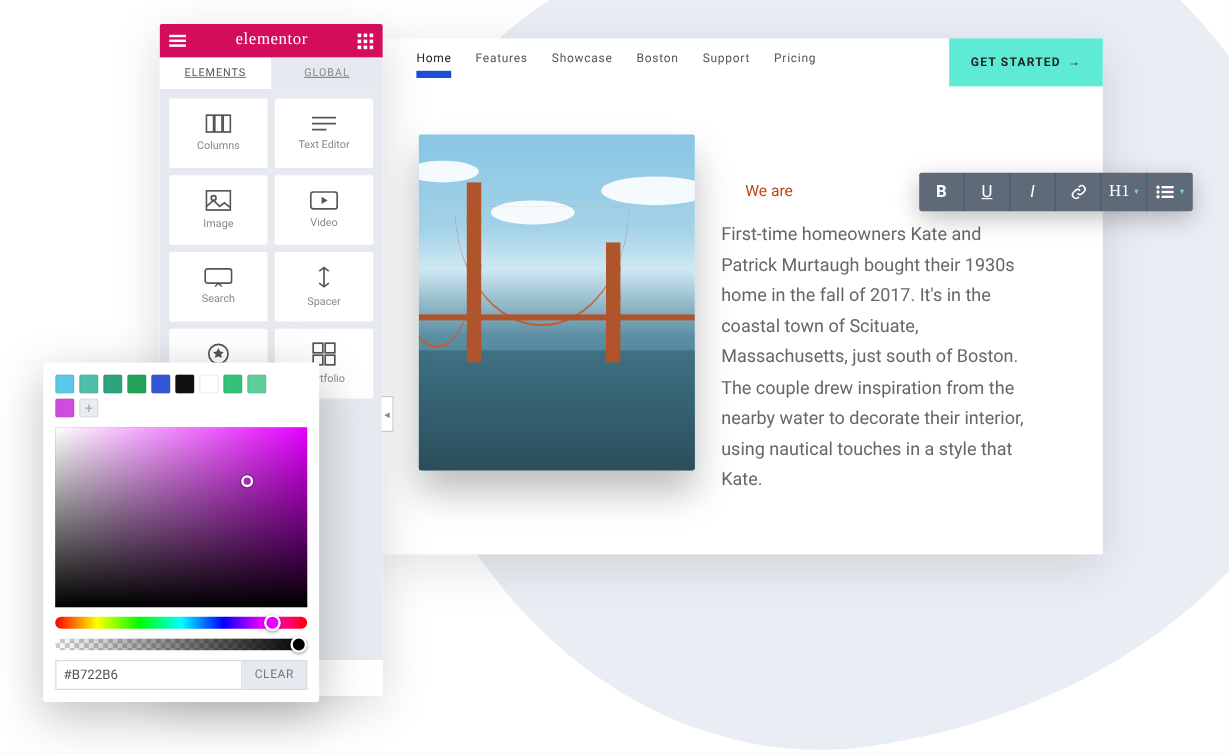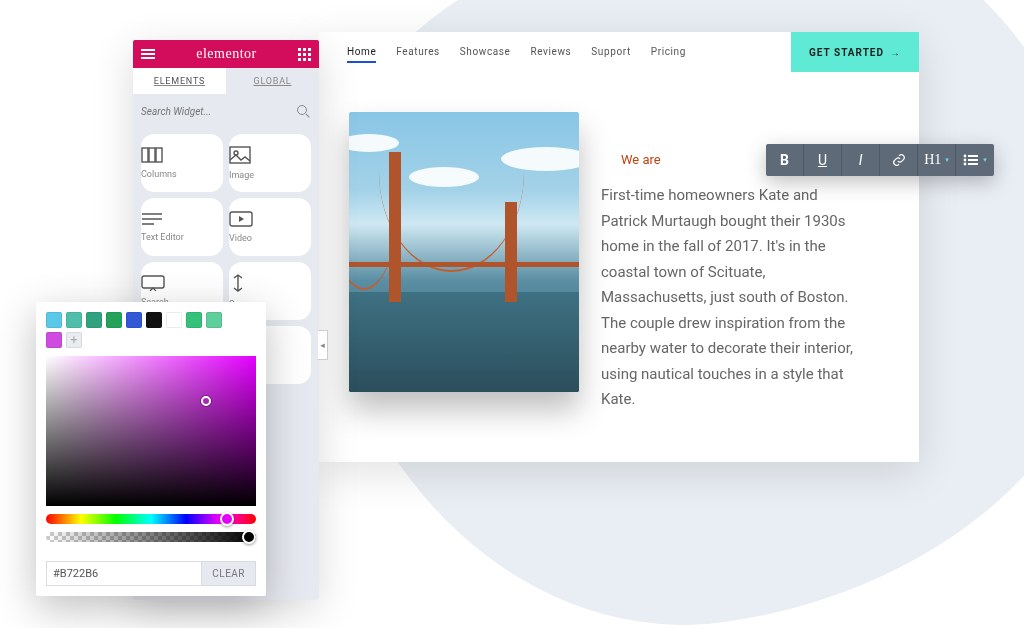--- a/index.html
+++ b/index.html
@@ -12,21 +12,21 @@
     width: 780px; height: 700px;
     background: #E9EEF4;
     border-radius: 50% 40% 55% 45% / 40% 55% 45% 60%;
     transform: rotate(-8deg);
     z-index: 0;
   }
 
   
   .el-panel {
     position: absolute;
-    top: 40px; left: 133px;
+    top: 20px; left: 133px;
     width: 186px; height: 560px;
     background: #fff;
     box-shadow: 0 10px 40px rgba(0,0,0,.15);
     z-index: 3;
     overflow: hidden;
     border-radius: 2px;
   }
   .el-header {
     height: 28px;
     background: #D30C5C;
@@ -58,22 +58,22 @@
   .el-search .mag::after { content: ""; position: absolute; width: 5px; height: 1.4px; background: #888; bottom: -2px; right: -4px; transform: rotate(45deg); }
 
   .el-grid {
     display: grid; grid-template-columns: 1fr 1fr; gap: 6px;
     padding: 8px;
     background: #E6E9EF;
     height: calc(100% - 28px - 26px - 30px);
     align-content: start;
   }
   .el-card {
-    background: #fff; height: 58px; border-radius: 13px;
-    display: flex; flex-direction: column; justify-content: center;
+    background: #fff; height: 58px; border-radius: 2px;
+    display: flex; flex-direction: column; align-items: center; justify-content: center;
     gap: 6px; font-size: 9px; color: #888; cursor: pointer;
   }
   .el-ico { color: #555; }
   .el-ico svg { display: block; }
 
   
   .preview-toggle {
     position: absolute; left: 318px; top: 330px;
     width: 10px; height: 30px; background: #fff;
     border: 1px solid #ccc; border-left: none;
@@ -88,21 +88,21 @@
     width: 600px; height: 430px;
     background: #fff;
     box-shadow: 0 10px 40px rgba(0,0,0,.12);
     z-index: 2;
   }
   .nav { display: flex; align-items: center; height: 40px; }
   .nav ul { display: flex; list-style: none; gap: 20px; padding-left: 28px; }
   .nav li {
     font-size: 10px; letter-spacing: .6px; color: #555; cursor: pointer; padding: 4px 0;
   }
-  .nav li.active { border-bottom: 2px solid #1d4ed8; color: #222; }
+  .nav li.active { border-bottom: 6px solid #1d4ed8; color: #222; }
   .cta {
     margin-left: auto; height: 40px; background: #5eead4;
     font-size: 10px; letter-spacing: 1px; font-weight: 700;
     display: flex; align-items: center; padding: 0 18px; color: #222; cursor: pointer;
   }
   .cta::after { content: "→"; margin-left: 6px; }
 
   .hero { display: flex; padding: 40px 30px 20px 30px; gap: 22px; }
   .hero-img {
     width: 230px; height: 280px;
@@ -206,21 +206,21 @@
   .alpha {
     position: relative;
     margin-top: 8px; height: 10px; border-radius: 5px;
     background:
       linear-gradient(90deg, rgba(0,0,0,0), #000),
       repeating-conic-gradient(#ccc 0 25%, #fff 0 50%) 0 0/8px 8px;
     cursor: pointer;
   }
   .alpha .ah { left: 196px; background:#000; border:2px solid #fff; }
 
-  .picker-foot { display: flex; margin-top: 19px; }
+  .picker-foot { display: flex; margin-top: 8px; }
   .picker-foot input {
     flex: 1; border: 1px solid #D8DCE2; font-size: 11px; padding: 5px 6px; outline: none; color: #555;
   }
   .picker-foot button {
     background: #E6E9EF; border: 1px solid #D8DCE2; border-left: none;
     font-size: 10px; letter-spacing: .5px; color: #777; padding: 0 10px; cursor: pointer;
   }
 </style>
 </head>
 <body>
@@ -243,53 +243,49 @@
         <span></span>
         <span></span>
         <span></span>
         <span></span>
         <span></span>
       </div>
   </div>
   <div class="el-tabs">
     <div class="active">ELEMENTS</div>
     <div>GLOBAL</div>
-  </div>
-  <div class="el-search">
-    <input placeholder="Search Widget..." style="">
-    <span class="mag"></span>
   </div>
   <div class="el-grid" id="el-grid">
       <div class="el-card">
         <span class="el-ico">
           <svg width="22" height="16" fill="none" stroke="#555" stroke-width="1.4">
             <rect x="1" y="1" width="6" height="14"></rect>
             <rect x="8" y="1" width="6" height="14"></rect>
             <rect x="15" y="1" width="6" height="14"></rect>
           </svg>
         </span>
         <span>Columns</span>
       </div>
       <div class="el-card">
         <span class="el-ico">
+          <svg width="22" height="14" fill="none" stroke="#555" stroke-width="1.6">
+            <path d="M1 2h20M1 7h20M1 12h12"></path>
+          </svg>
+        </span>
+        <span>Text Editor</span>
+      </div>
+      <div class="el-card">
+        <span class="el-ico">
           <svg width="22" height="18" fill="none" stroke="#555" stroke-width="1.4">
             <rect x="1" y="1" width="20" height="16"></rect>
             <circle cx="7" cy="7" r="2"></circle>
             <path d="M1 14l6-5 5 5 4-3 5 4"></path>
           </svg>
         </span>
         <span>Image</span>
-      </div>
-      <div class="el-card">
-        <span class="el-ico">
-          <svg width="22" height="14" fill="none" stroke="#555" stroke-width="1.6">
-            <path d="M1 2h20M1 7h20M1 12h12"></path>
-          </svg>
-        </span>
-        <span>Text Editor</span>
       </div>
       <div class="el-card">
         <span class="el-ico">
           <svg width="24" height="16" fill="none" stroke="#555" stroke-width="1.4">
             <rect x="1" y="1" width="22" height="14" rx="2"></rect>
             <path fill="#555" stroke="none" d="M10 5l5 3-5 3z"></path>
           </svg>
         </span>
         <span>Video</span>
       </div>
@@ -344,21 +340,21 @@
 </div>
 
 <div class="preview-toggle">◂</div>
 
 <div class="site">
   <div class="nav">
     <ul id="nav-list">
         <li class="active">Home</li>
         <li>Features</li>
         <li>Showcase</li>
-        <li>Reviews</li>
+        <li>Boston</li>
         <li>Support</li>
         <li>Pricing</li>
       </ul>
     <div class="cta">GET STARTED</div>
   </div>
   <div class="hero">
     <div class="hero-img">
       <div class="cloud c1"></div>
         <div class="cloud c2"></div>
         <div class="cloud c3"></div>

